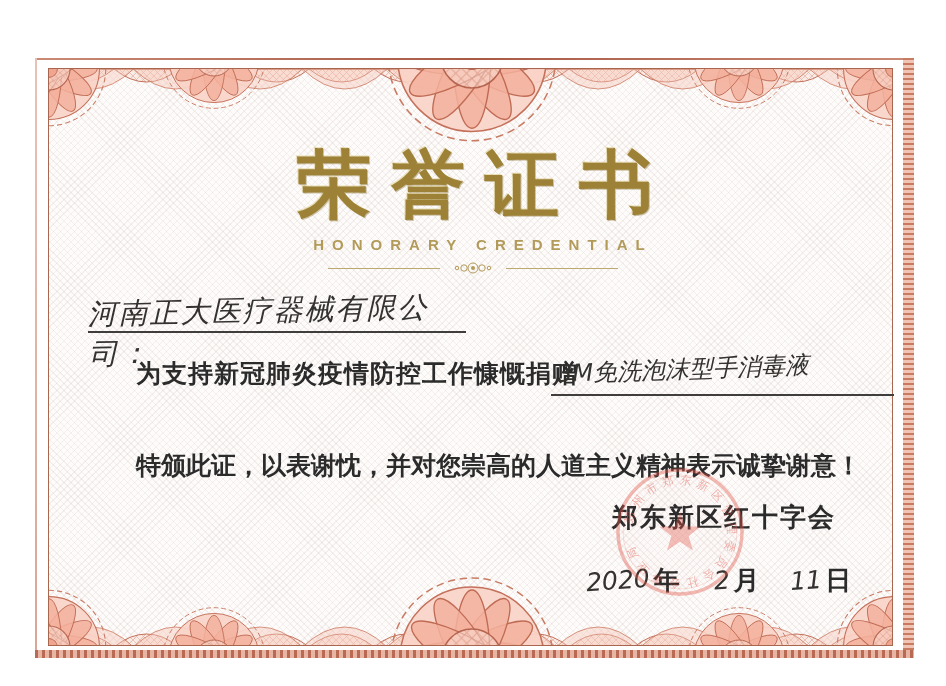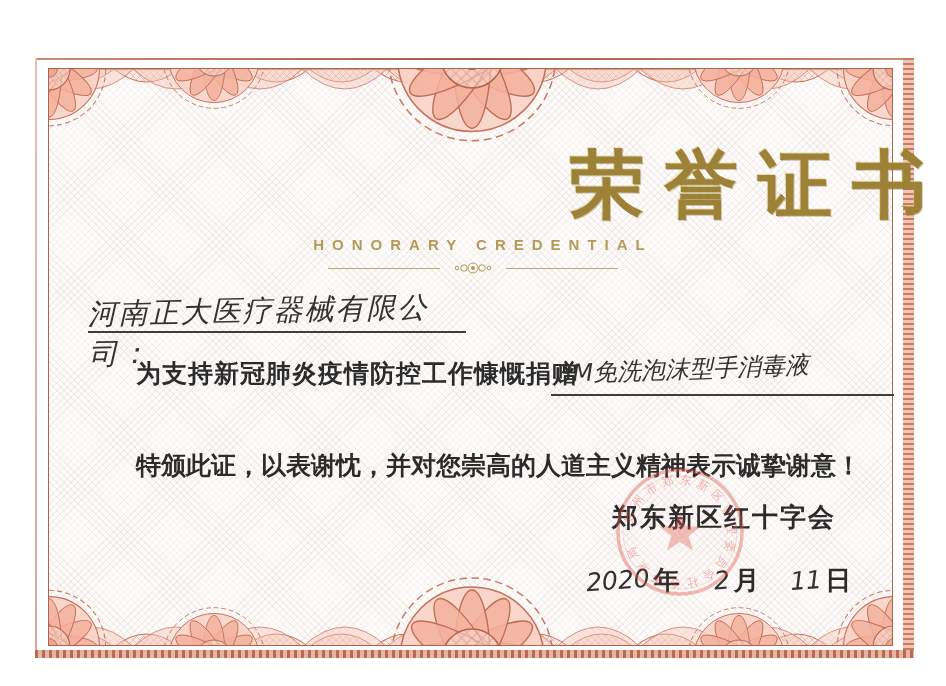--- a/index.html
+++ b/index.html
@@ -26,21 +26,21 @@
     border:1px solid #a8664e; overflow:hidden;
     background:
       repeating-linear-gradient(45deg, rgba(198,170,160,0.16) 0 1px, transparent 1px 5px),
       repeating-linear-gradient(-45deg, rgba(198,170,160,0.16) 0 1px, transparent 1px 5px),
       #fdfcfb;
   }
   .deco-svg{position:absolute; left:0; top:0; width:845px; height:578px; pointer-events:none;}
 
   
   .title{
-    position:absolute; left:0; top:136px; width:946px; text-align:right;
+    position:absolute; left:0; top:136px; width:946px; text-align:center;
     font-size:74px; font-weight:700; letter-spacing:20px; padding-left:24px;
     color:var(--gold);
     text-shadow:1px 1px 0 rgba(120,95,25,.35), -1px -1px 0 rgba(215,195,120,.5);
     font-family:"Liberation Serif", serif;
   }
   .subtitle{
     position:absolute; left:0; top:236px; width:946px; text-align:center;
     font-size:15px; font-weight:700; letter-spacing:8px; padding-left:20px;
     color:var(--gold-light); font-family:"Liberation Sans", sans-serif;
   }

